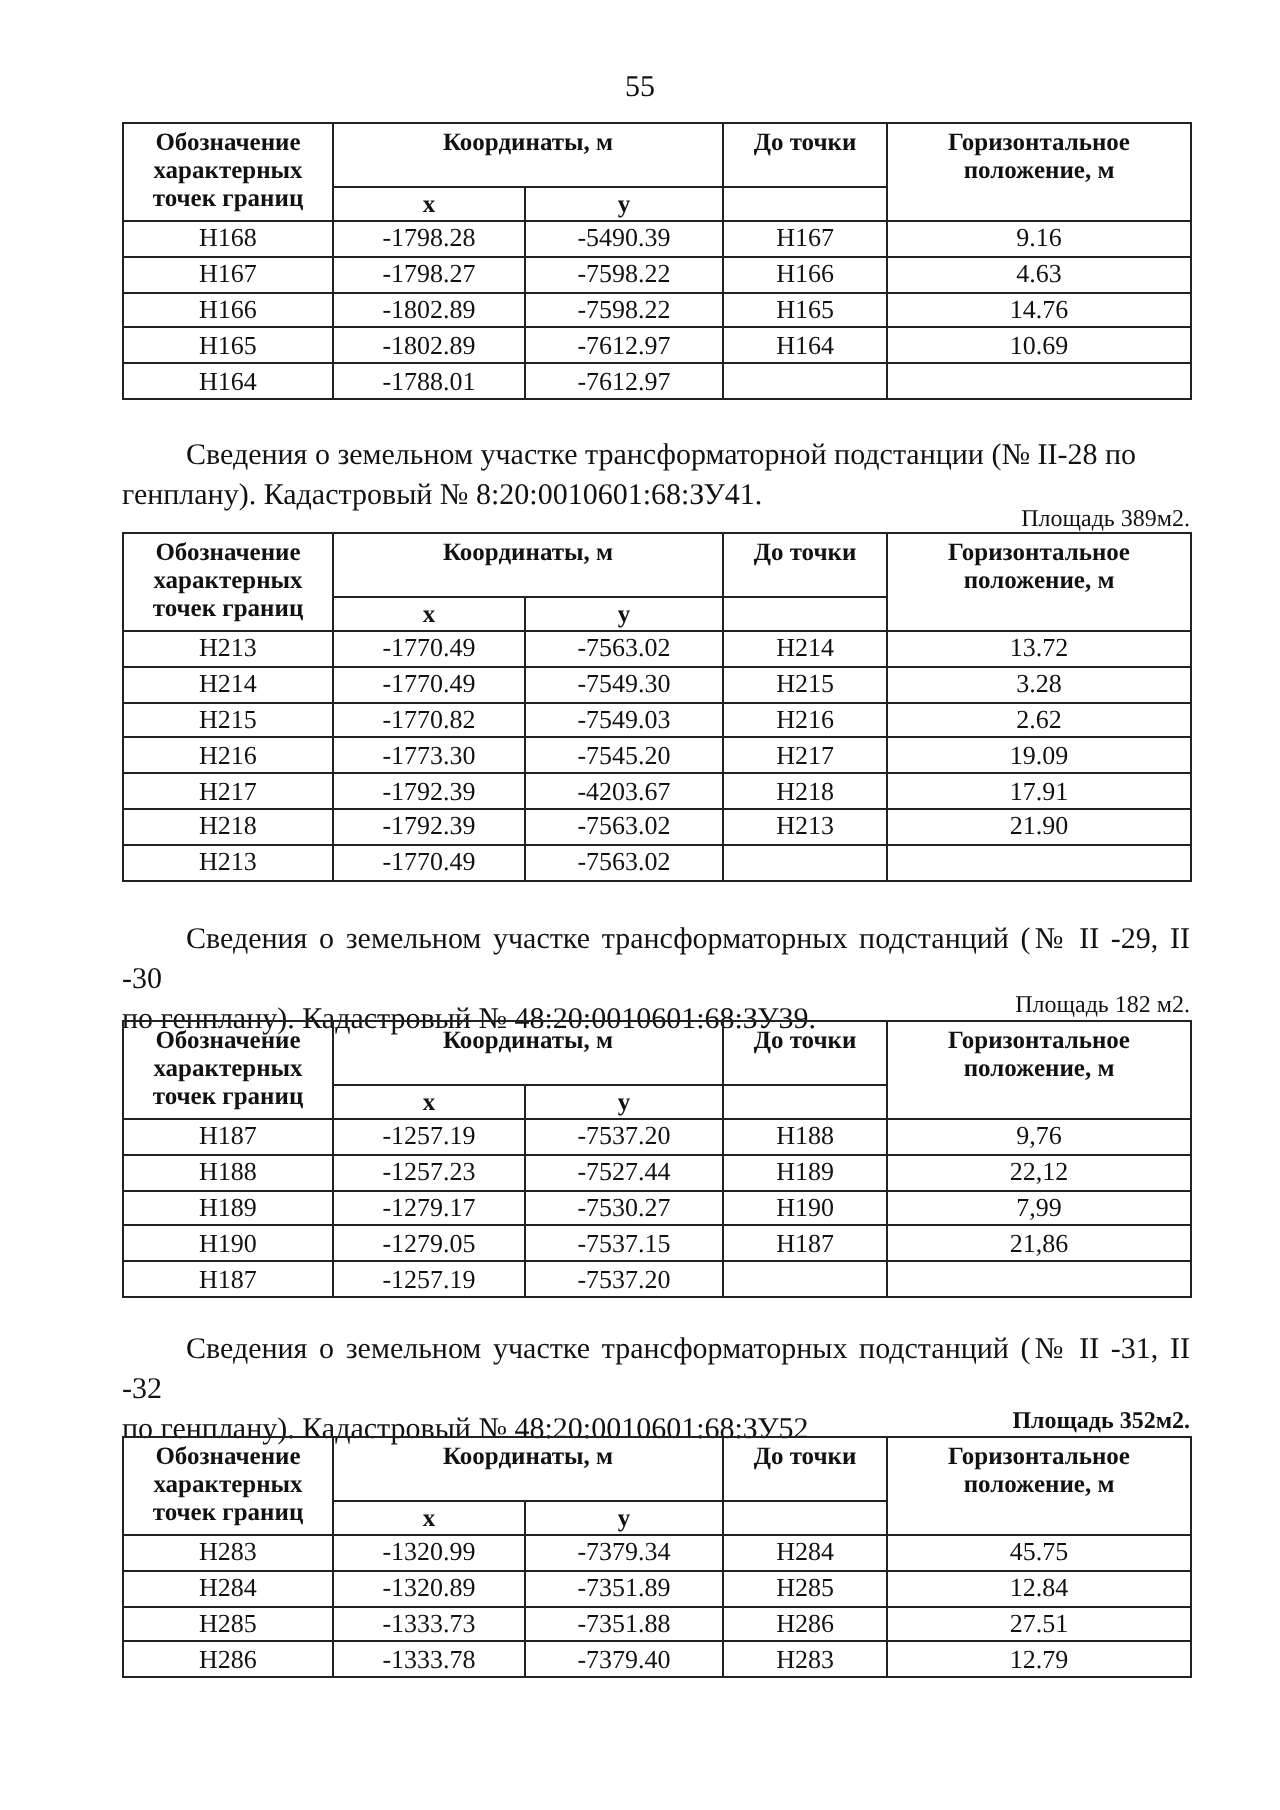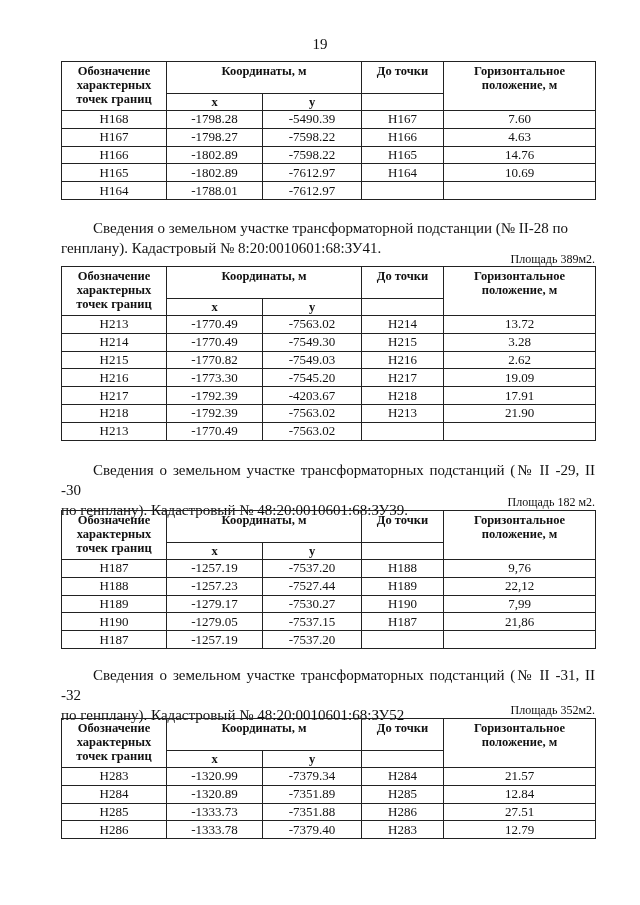--- a/index.html
+++ b/index.html
@@ -37,21 +37,21 @@
   }
   .para .indent { display: inline-block; width: 32px; }
   .area {
     position: absolute; left: 61px; width: 534px; text-align: right;
     font-size: 12px; line-height: 18px;
   }
 </style>
 </head>
 <body>
 
-<div class="page-number">19</div>
+<div class="page-number">55</div>
 
 <table class="coords" style="top: 61px;">
     <colgroup>
       <col class="c1">
       <col class="c2">
       <col class="c3">
       <col class="c4">
       <col class="c5">
     </colgroup>
     <tbody>
@@ -64,21 +64,21 @@
       <tr class="hdr2">
         <th>x</th>
         <th>y</th>
         <th></th>
       </tr>
       <tr class="row">
         <td>Н168</td>
         <td>-1798.28</td>
         <td>-5490.39</td>
         <td>Н167</td>
-        <td>7.60</td>
+        <td>9.16</td>
       </tr>
       <tr class="row">
         <td>Н167</td>
         <td>-1798.27</td>
         <td>-7598.22</td>
         <td>Н166</td>
         <td>4.63</td>
       </tr>
       <tr class="row">
         <td>Н166</td>
@@ -241,21 +241,21 @@
         <td></td>
         <td></td>
       </tr>
     </tbody>
   </table>
 
 <div class="para" style="top:665px;">
   <span class="indent"></span><span>Сведения о земельном участке трансформаторных подстанций (№ II -31, II -32</span><br>
   <span>по генплану). Кадастровый № 48:20:0010601:68:ЗУ52</span>
 </div>
-<div class="area" style="top:701px;">Площадь 352м2.</div>
+<div class="area" style="top:701px;font-weight:bold;">Площадь 352м2.</div>
 <table class="coords" style="top: 718px;">
     <colgroup>
       <col class="c1">
       <col class="c2">
       <col class="c3">
       <col class="c4">
       <col class="c5">
     </colgroup>
     <tbody>
       <tr class="hdr1">
@@ -267,21 +267,21 @@
       <tr class="hdr2">
         <th>x</th>
         <th>y</th>
         <th></th>
       </tr>
       <tr class="row">
         <td>Н283</td>
         <td>-1320.99</td>
         <td>-7379.34</td>
         <td>Н284</td>
-        <td>21.57</td>
+        <td>45.75</td>
       </tr>
       <tr class="row">
         <td>Н284</td>
         <td>-1320.89</td>
         <td>-7351.89</td>
         <td>Н285</td>
         <td>12.84</td>
       </tr>
       <tr class="row">
         <td>Н285</td>

